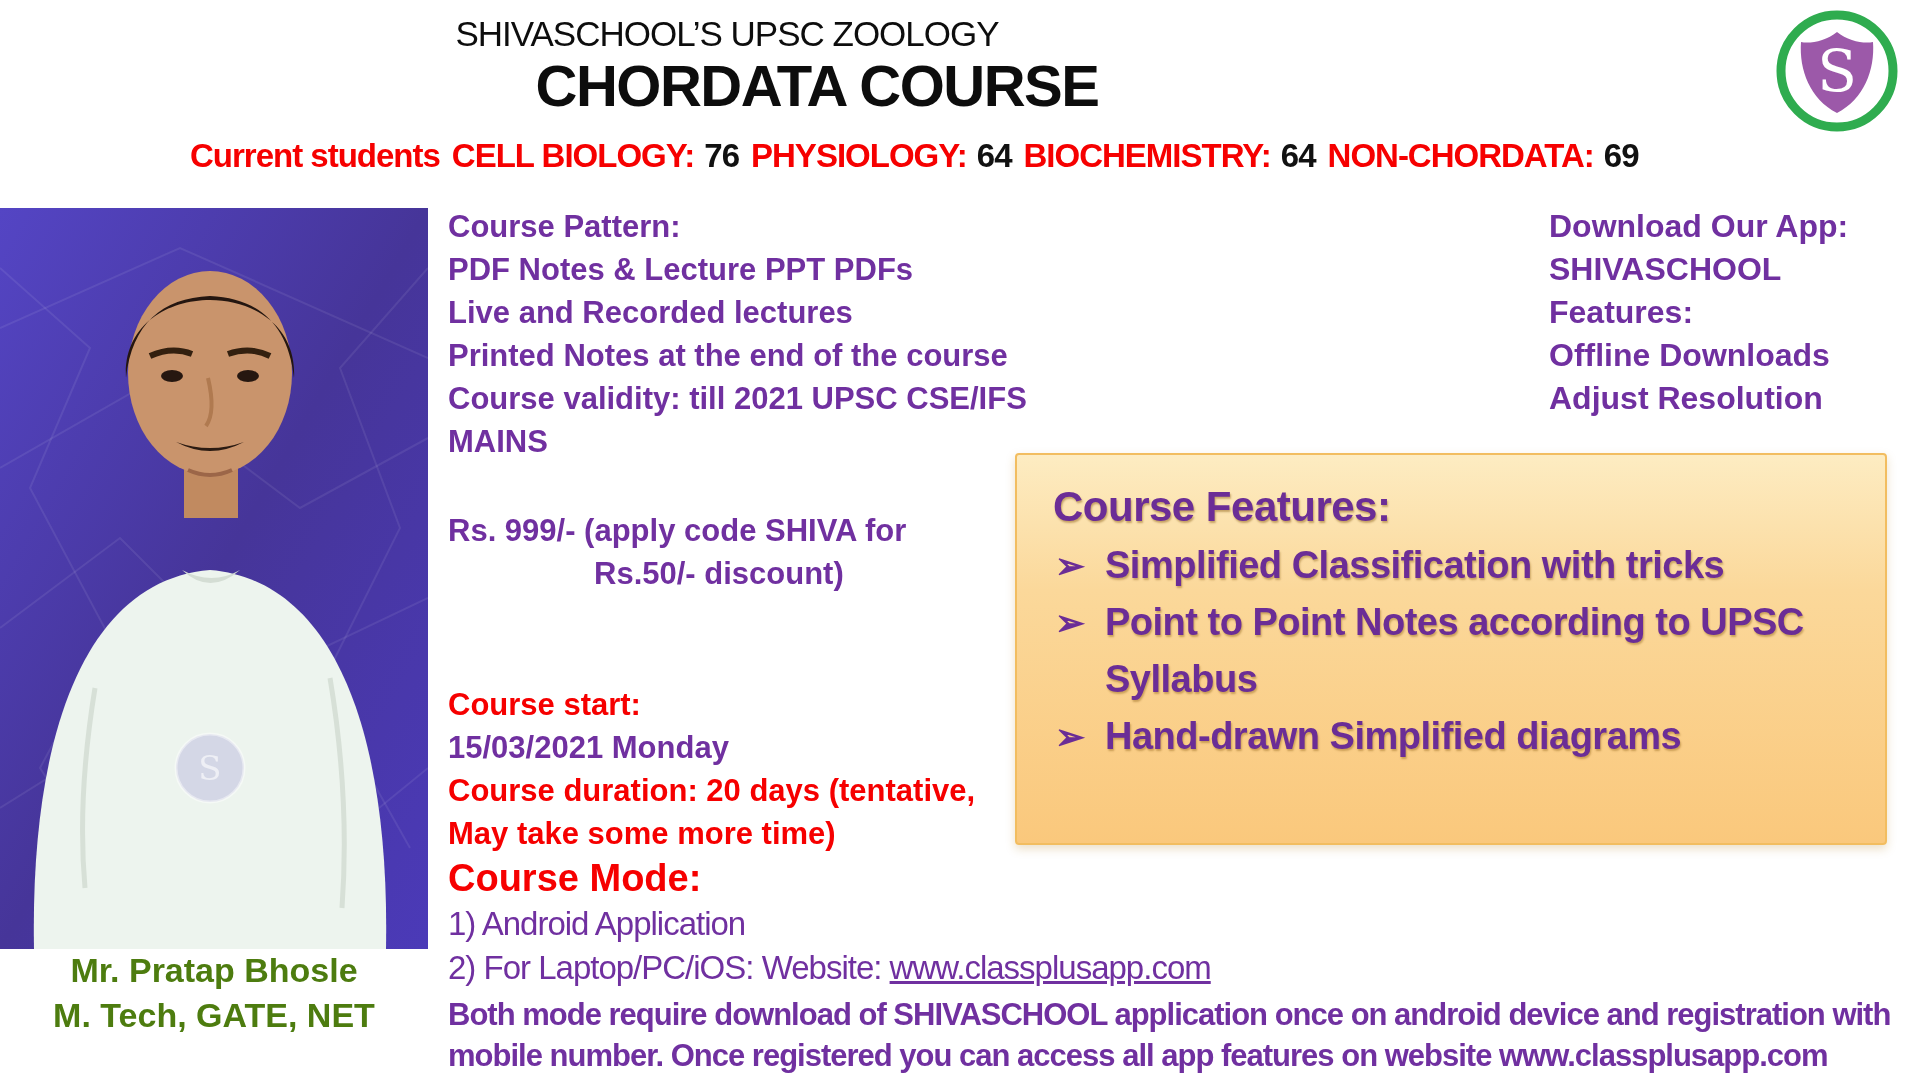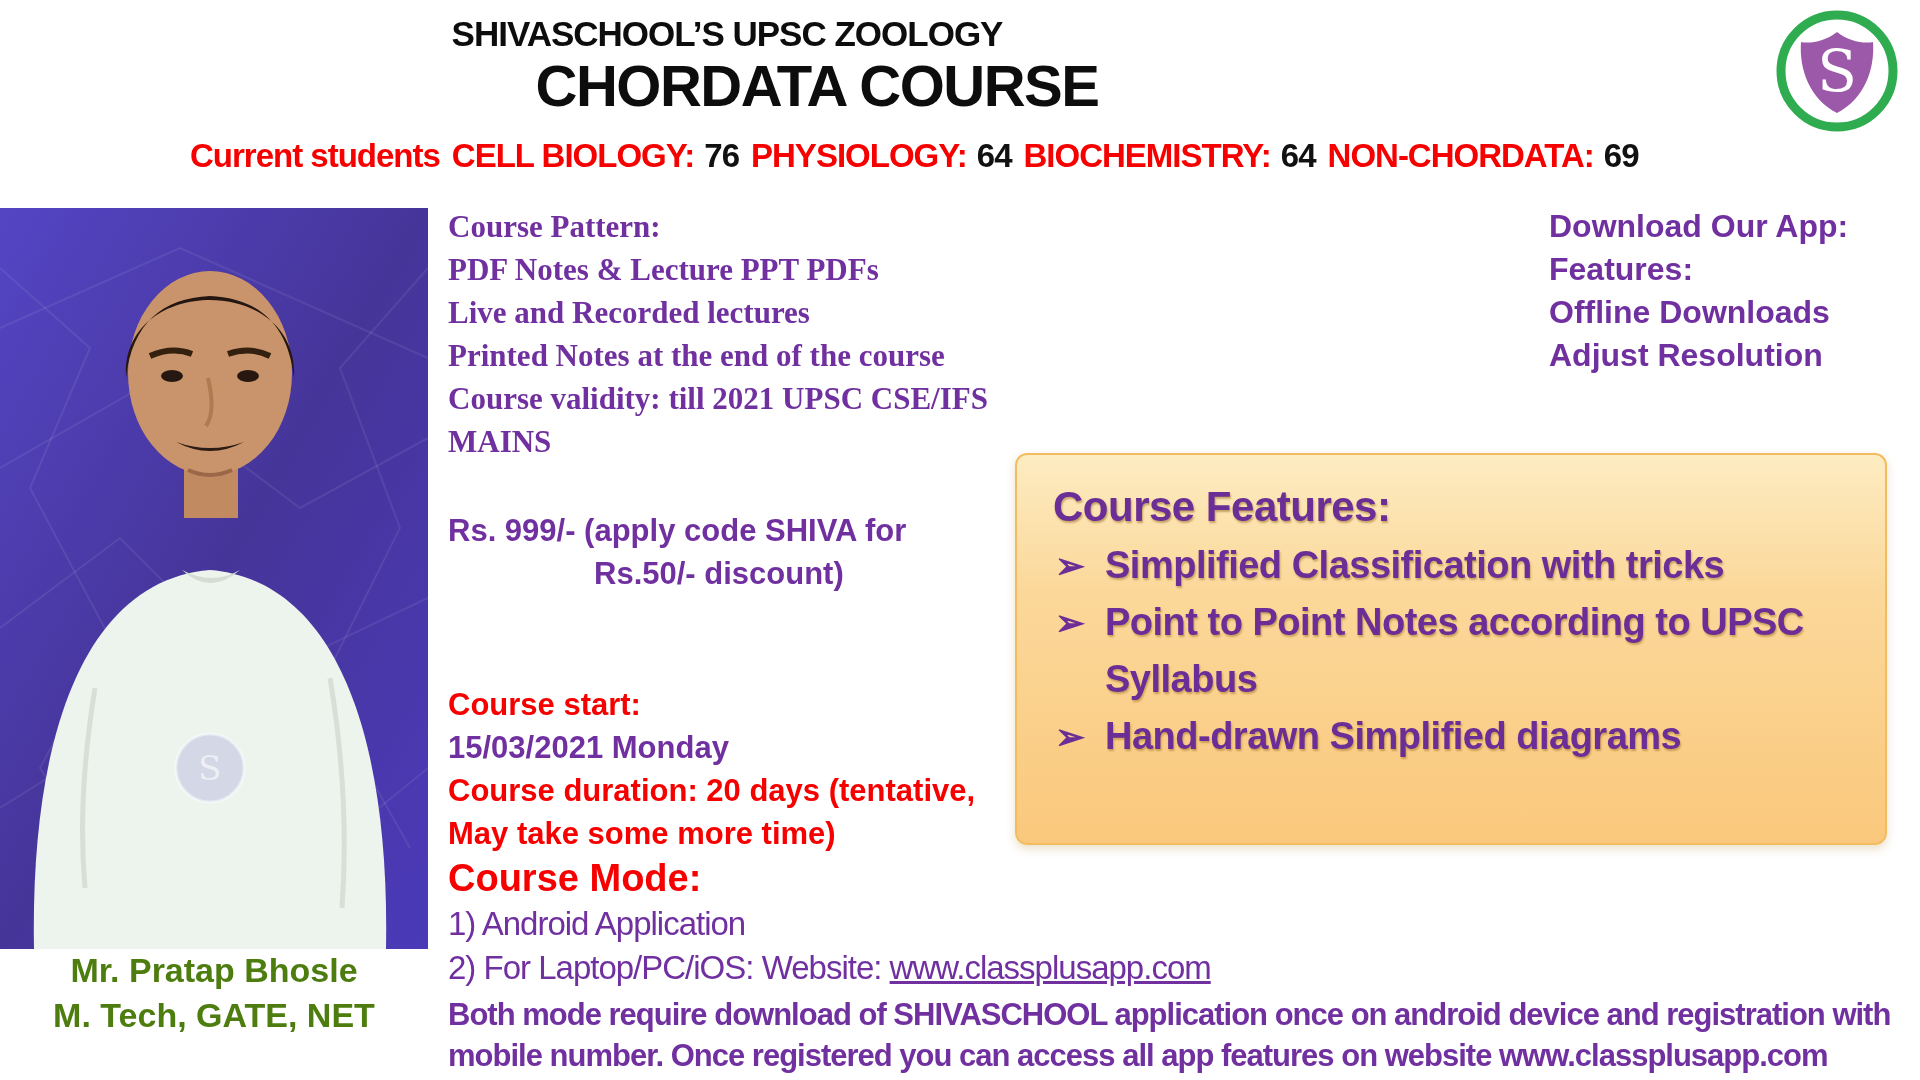--- a/index.html
+++ b/index.html
@@ -6,21 +6,21 @@
   html,body { background:#e8e8e8; }
   .canvas {
     position:relative; width:1920px; height:1080px;
     background:#ffffff; overflow:hidden;
     font-family:"Liberation Sans", sans-serif;
   }
 
   
   .hdr-subtitle {
     position:absolute; top:14px; left:727px; transform:translateX(-50%);
-    font-size:35px; font-weight:700; color:#0d0d0d; letter-spacing:-1px; white-space:nowrap;
+    font-size:35px; font-weight:400; color:#0d0d0d; letter-spacing:-1px; white-space:nowrap;
   }
   .hdr-title {
     position:absolute; top:52px; left:817px; transform:translateX(-50%);
     font-size:58px; font-weight:700; color:#0d0d0d; letter-spacing:-1.5px; white-space:nowrap;
   }
   .stats-line {
     position:absolute; top:137px; left:190px;
     font-size:33px; font-weight:700; letter-spacing:-1px; white-space:nowrap;
   }
   .stats-line .red { color:#f60000; }
@@ -61,21 +61,21 @@
 
   
   .col-app {
     position:absolute; left:1549px; top:205px;
     font-size:32px; font-weight:700; line-height:43px; color:#7030A0;
   }
 
   
   .features-box {
     position:absolute; left:1015px; top:453px; width:872px; height:392px;
-    border-radius:12px;
+    border-radius:4px;
     background:linear-gradient(180deg,#fdecc2 0%,#fbd89a 35%,#fac87c 100%);
     border:2px solid #f2bd60;
     box-shadow:0 4px 10px rgba(180,130,40,0.25);
     padding:22px 28px 12px 36px;
   }
   .features-heading {
     font-size:42px; font-weight:700; color:#6b2d96; letter-spacing:-0.5px;
     text-shadow:1px 2px 2px rgba(130,85,10,0.45);
     line-height:60px;
   }
@@ -150,21 +150,21 @@
         <text x="210" y="572" text-anchor="middle" font-family="DejaVu Serif, serif" font-size="34" fill="#ffffff" fill-opacity="0.6">S</text>
       </g>
     </svg>
   </div>
 
   <div class="instructor-name">
     <div>Mr. Pratap Bhosle</div>
     <div>M. Tech, GATE, NET</div>
   </div>
 
-  <div class="col-mid blk-pattern purple" style="position:absolute;font-family:Liberation Serif, serif;">
+  <div class="col-mid blk-pattern purple" style="position:absolute;">
     <div>Course Pattern:</div>
     <div>PDF Notes &amp; Lecture PPT PDFs</div>
     <div>Live and Recorded lectures</div>
     <div>Printed Notes at the end of the course</div>
     <div>Course validity: till 2021 UPSC CSE/IFS</div>
     <div>MAINS</div>
   </div>
 
   <div class="col-mid blk-fees purple" style="position:absolute;">
     <div>Rs. 999/- (apply code SHIVA for</div>
@@ -184,20 +184,21 @@
     <div class="mode-item"><span>2) For Laptop/PC/iOS: Website: </span><span class="link">www.classplusapp.com</span></div>
   </div>
 
   <div class="footer-note">
     <div>Both mode require download of SHIVASCHOOL application once on android device and registration with</div>
     <div>mobile number. Once registered you can access all app features on website www.classplusapp.com</div>
   </div>
 
   <div class="col-app">
     <div>Download Our App:</div>
+    <div>SHIVASCHOOL</div>
     <div>Features:</div>
     <div>Offline Downloads</div>
     <div>Adjust Resolution</div>
   </div>
 
   <div class="features-box">
     <div class="features-heading">Course Features:</div>
     <div class="feature-item">
       <span class="bullet">➢</span><span>Simplified Classification with tricks</span>
     </div>

